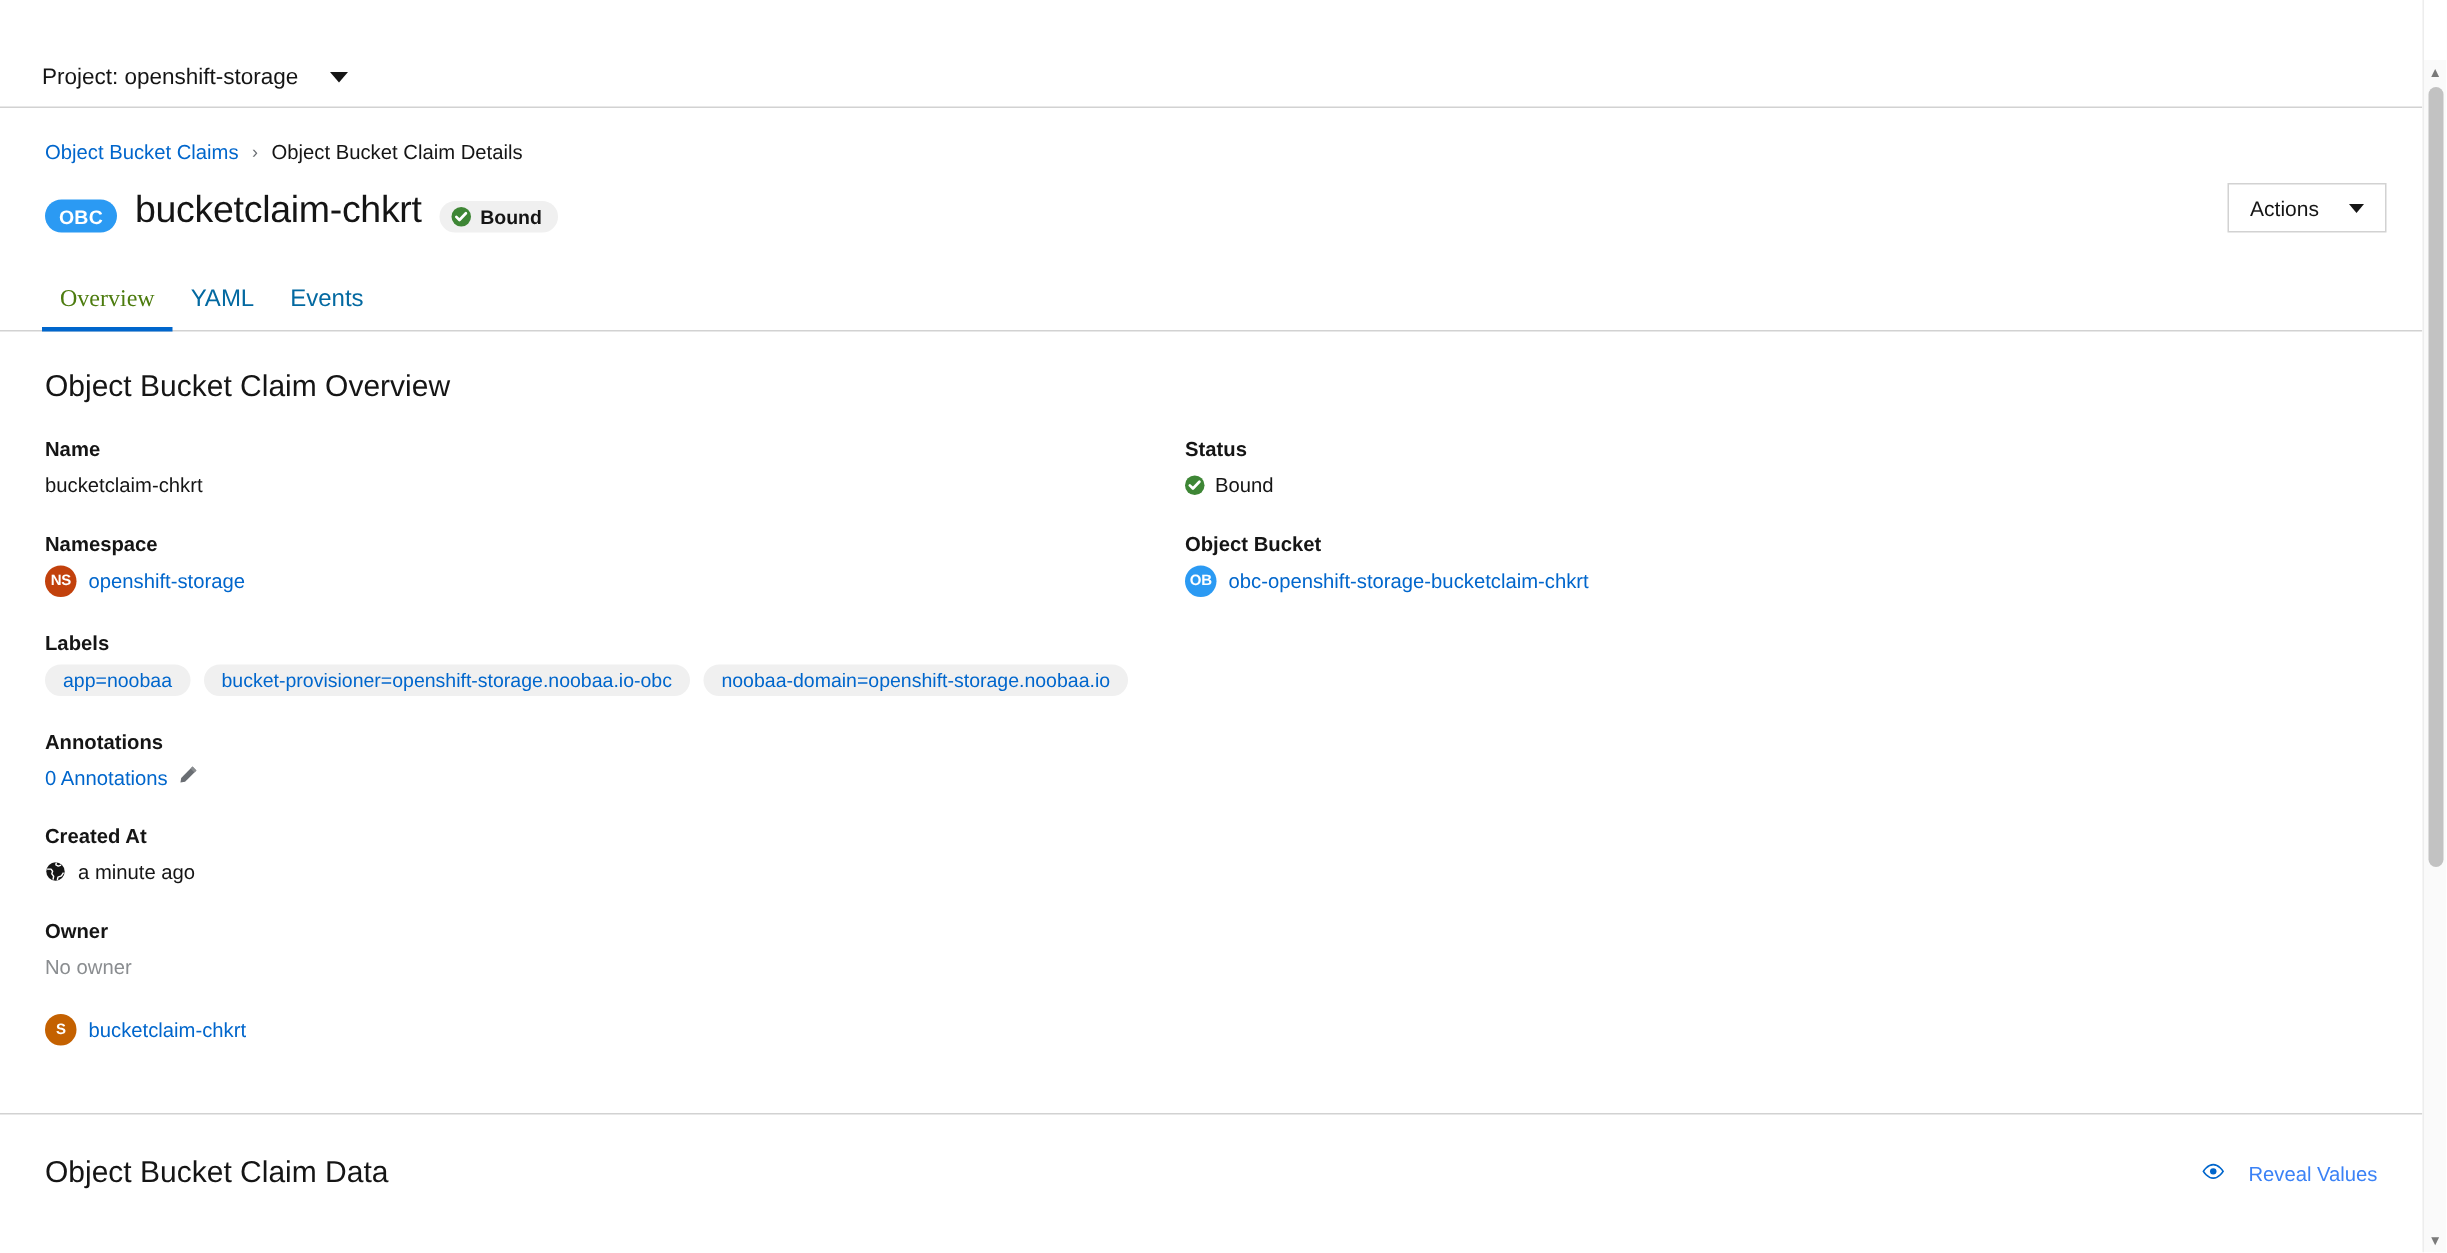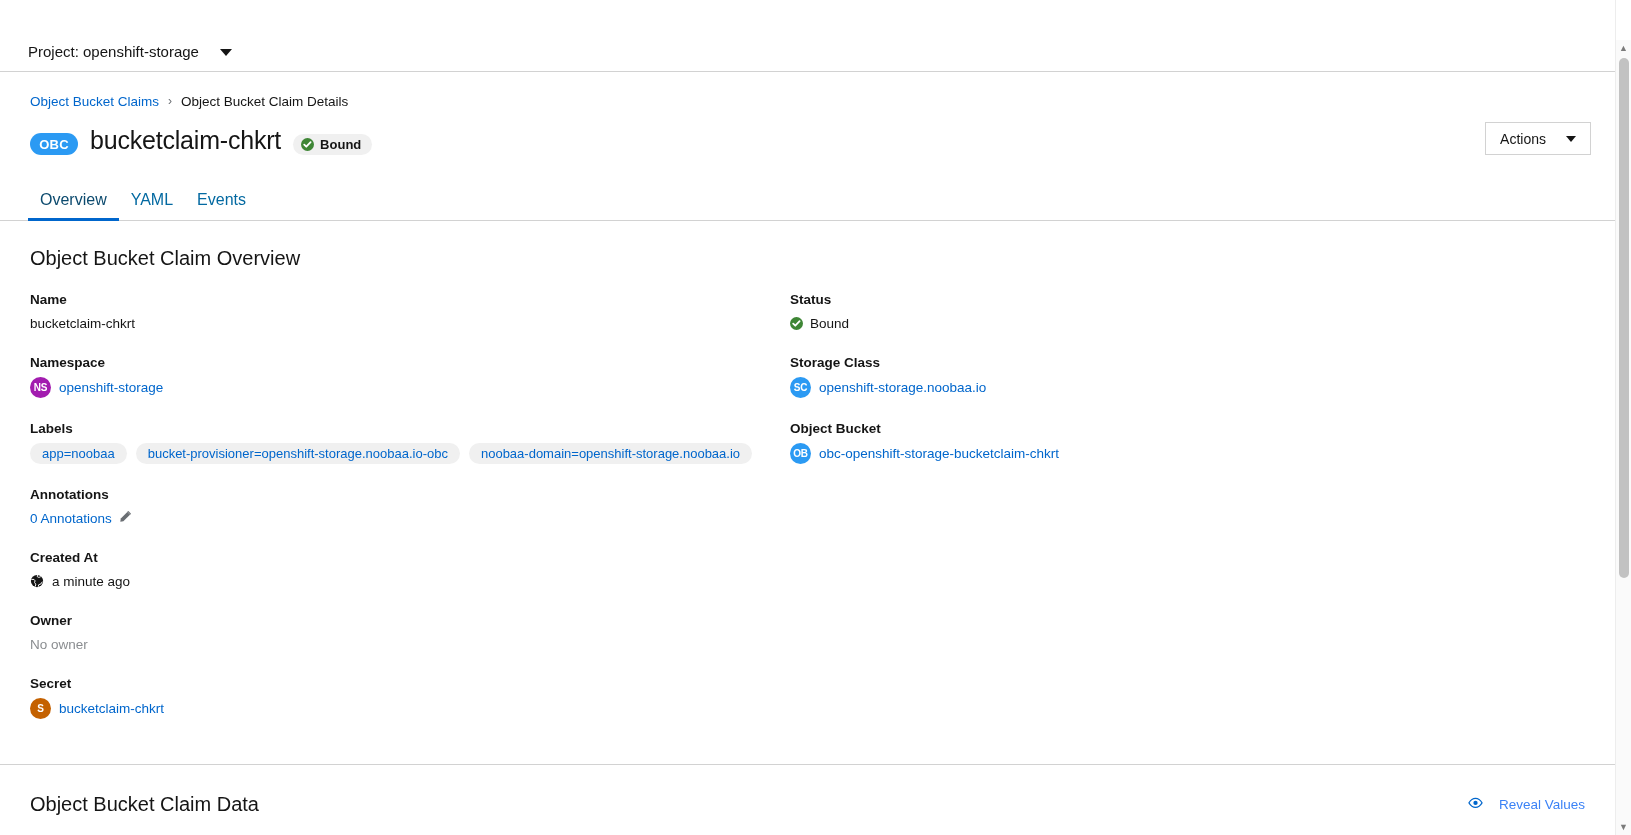--- a/index.html
+++ b/index.html
@@ -98,21 +98,21 @@
     border-bottom: 1px solid #d2d2d2;
     margin-top: 22px;
     height: 44px;
   }
   .tab {
     font-size: 16px; color: #0369a1;
     padding: 0 12px 11px 12px;
     cursor: pointer;
     position: relative;
   }
-  .tab.active { color: #0c4a6e; }
+  .tab.active { color: #4d7c0f; font-family: Liberation Serif, serif; }
   .tab.active::after {
     content: ""; position: absolute;
     left: 0; right: 0; bottom: -1px;
     height: 3px; background: #06c;
   }
 
   
   .section { padding: 26px 30px 0 30px; }
   .section-title {
     font-size: 20px; font-weight: 400; color: #151515;
@@ -135,21 +135,21 @@
   .field-value.muted { color: #8a8d90; }
   .link { color: #06c; text-decoration: none; cursor: pointer; }
 
   .res-badge {
     display: inline-flex; align-items: center; justify-content: center;
     width: 21px; height: 21px; border-radius: 50%;
     color: #fff; font-size: 10px; font-weight: 700;
     margin-right: 8px; flex: none;
     letter-spacing: -0.2px;
   }
-  .res-badge.ns { background: #a21caf; }
+  .res-badge.ns { background: #c2410c; }
   .res-badge.sc { background: #2b9af3; }
   .res-badge.ob { background: #2b9af3; }
   .res-badge.s  { background: #c46100; }
 
   .status-line { display: flex; align-items: center; gap: 7px; }
 
   .chips { display: flex; flex-wrap: wrap; gap: 9px; }
   .chip {
     background: #f0f0f0; border-radius: 11px;
     padding: 3px 12px;
@@ -310,21 +310,20 @@
               <span>a minute ago</span>
             </div>
           </div>
 
           <div class="field">
             <div class="field-label">Owner</div>
             <div class="field-value muted">No owner</div>
           </div>
 
           <div class="field">
-            <div class="field-label">Secret</div>
             <div class="field-value">
               <span class="res-badge s">S</span>
               <a class="link" href="#">bucketclaim-chkrt</a>
             </div>
           </div>
 
         </div>
 
         <div class="col">
 
@@ -333,27 +332,20 @@
             <div class="field-value status-line">
               <span class="ok-circle">
                 <svg width="13" height="13" viewBox="0 0 13 13">
                     <path d="M3.2 6.6 L5.3 8.7 L9.6 4.2" stroke="#ffffff" stroke-width="1.8" fill="none" stroke-linecap="round" stroke-linejoin="round"></path>
                   </svg>
               </span>
               <span>Bound</span>
             </div>
           </div>
 
-          <div class="field">
-            <div class="field-label">Storage Class</div>
-            <div class="field-value">
-              <span class="res-badge sc">SC</span>
-              <a class="link" href="#">openshift-storage.noobaa.io</a>
-            </div>
-          </div>
 
           <div class="field">
             <div class="field-label">Object Bucket</div>
             <div class="field-value">
               <span class="res-badge ob">OB</span>
               <a class="link" href="#">obc-openshift-storage-bucketclaim-chkrt</a>
             </div>
           </div>
 
         </div>

